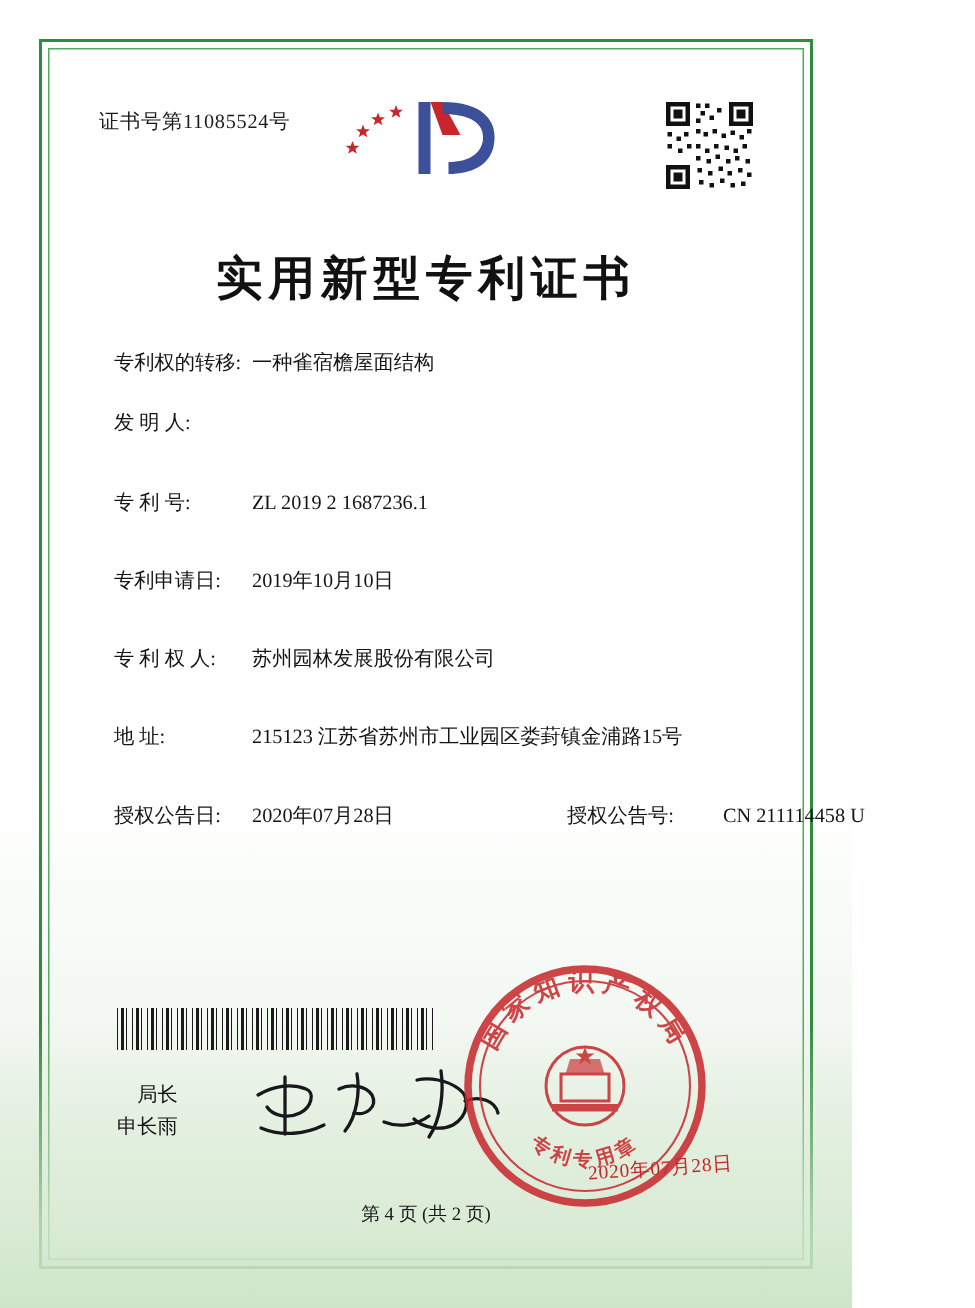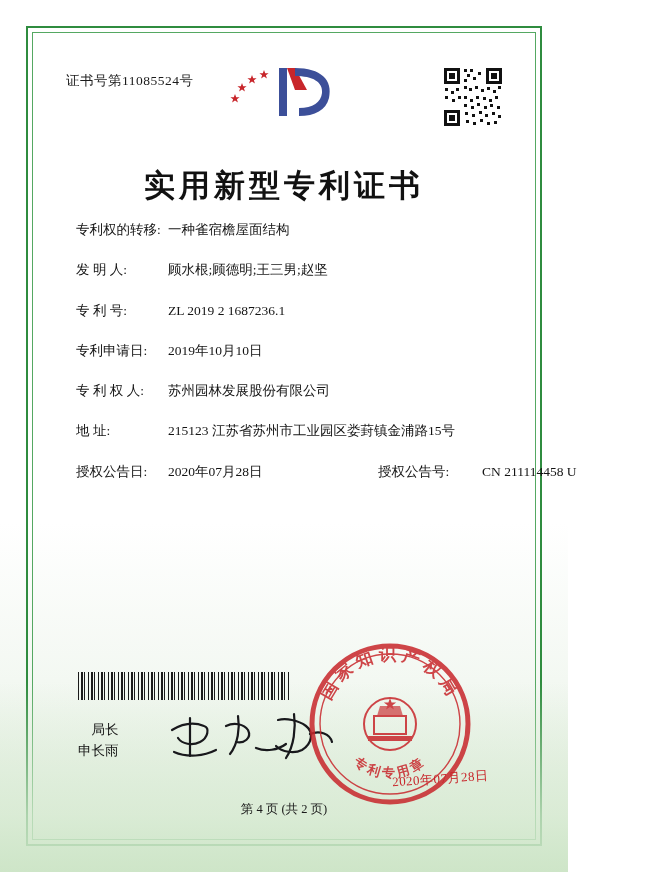--- a/index.html
+++ b/index.html
@@ -113,20 +113,21 @@
     width: 92px;
     flex: 0 0 92px;
     letter-spacing: 0px;
     white-space: nowrap;
   }
   .field-value {
     flex: 1 1 auto;
     white-space: nowrap;
     overflow: hidden;
     text-overflow: ellipsis;
+    margin-top: 12px;
   }
   .field-row.double .field-value {
     flex: 0 0 auto;
     width: 210px;
   }
   .field-row.double .field-label2 {
     flex: 0 0 auto;
     width: 104px;
     white-space: nowrap;
   }
@@ -312,21 +313,20 @@
 
     <div class="title">实用新型专利证书</div>
 
     <div class="fields">
       <div class="field-row">
         <div class="field-label">专利权的转移:</div>
         <div class="field-value">一种雀宿檐屋面结构</div>
       </div>
       <div class="field-row">
         <div class="field-label">发 明 人:</div>
-        <div class="field-value">顾水根;顾德明;王三男;赵坚</div>
       </div>
       <div class="field-row">
         <div class="field-label">专 利 号:</div>
         <div class="field-value">ZL 2019 2 1687236.1</div>
       </div>
       <div class="field-row">
         <div class="field-label">专利申请日:</div>
         <div class="field-value">2019年10月10日</div>
       </div>
       <div class="field-row">

